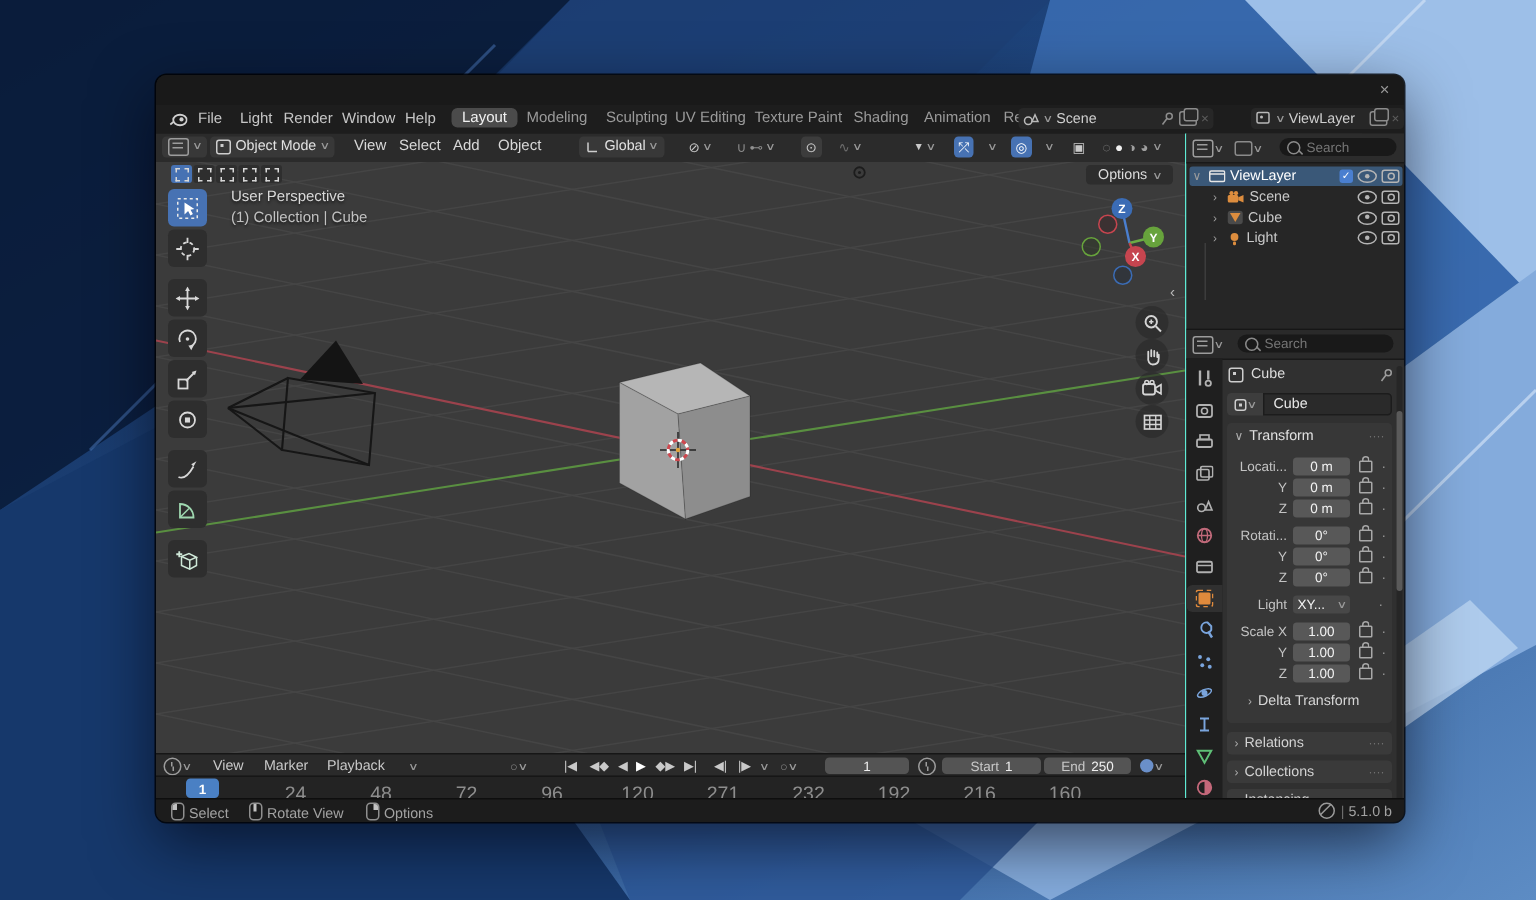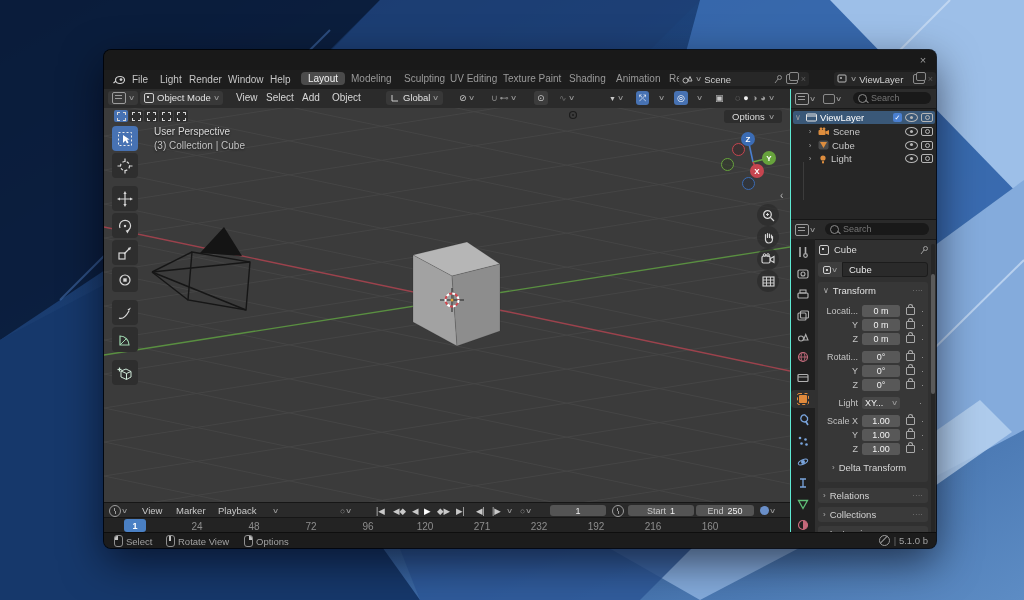--- a/index.html
+++ b/index.html
@@ -64,21 +64,21 @@
   
   .gz{position:absolute;border-radius:50%;display:flex;align-items:center;justify-content:center;
     font-size:8px;font-weight:bold;color:#fff;}
   .navbtn{position:absolute;width:22px;height:22px;border-radius:50%;background:rgba(42,42,42,.65);
     display:flex;align-items:center;justify-content:center;}
   .side-arrow{position:absolute;left:676px;top:82px;color:#b9b9b9;font-size:10px;}
   
   .timeline{position:absolute;left:0;top:413px;width:686px;height:30px;}
   .tl-header{position:absolute;left:0;top:0;width:686px;height:15px;background:#2a2a2a;border-top:1px solid #161616;font-size:9.5px;color:#d2d2d2;}
   .tl-ruler{position:absolute;left:0;top:15px;width:686px;height:15px;background:#232323;border-top:1px solid #161616;}
-  .tick{position:absolute;top:3px;transform:translateX(-50%);font-size:10px;color:#8d8d8d;}
+  .tick{position:absolute;top:3px;transform:translateX(-50%);font-size:13px;color:#8d8d8d;}
   .playhead{position:absolute;left:20px;top:1px;width:22px;height:13px;background:#4a80c4;border-radius:3px;
     color:#fff;font-size:9px;font-weight:bold;display:flex;align-items:center;justify-content:center;}
   .tl-ic{position:absolute;top:2px;height:11px;display:flex;align-items:center;color:#c9c9c9;font-size:8.5px;gap:1px;}
   .tfield{position:absolute;top:2px;height:11px;background:#545454;border-radius:3px;color:#f0f0f0;
     font-size:9px;display:flex;align-items:center;justify-content:center;gap:4px;}
   
   .statusbar{position:absolute;left:0;top:482px;width:832px;height:16px;background:#1c1c1c;border-top:1px solid #0e0e0e;
     font-size:9.5px;color:#a2a2a2;}
   .mouse{display:inline-block;width:7px;height:10px;border:1px solid #8f8f8f;border-radius:3px;position:relative;vertical-align:-2px;margin-right:3px;}
   .mouse:before{content:"";position:absolute;background:#c2c2c2;}
@@ -379,21 +379,21 @@
           </div>
         <div class="mpill">
             <span class="g"></span>
           </div>
         <div class="mpill">
             <span class="g"></span>
           </div>
       </div>
 
       <div class="vp-text1">User Perspective</div>
-      <div class="vp-text2">(3) Collection | Cube</div>
+      <div class="vp-text2">(1) Collection | Cube</div>
 
       
       <div class="vtoolbar">
         <div class="tbtn active">
           <svg width="16" height="16" viewBox="0 0 16 16">
             <rect x="1.5" y="1.5" width="13" height="13" fill="none" stroke="#eaeaea" stroke-width="1" stroke-dasharray="2 2"></rect>
             <polygon points="6,4 6,12 8.4,9.6 10,12.6 11.6,11.6 10,8.8 12.6,8.4" fill="#fff"></polygon>
           </svg>
         </div>
         <div class="tbtn">

